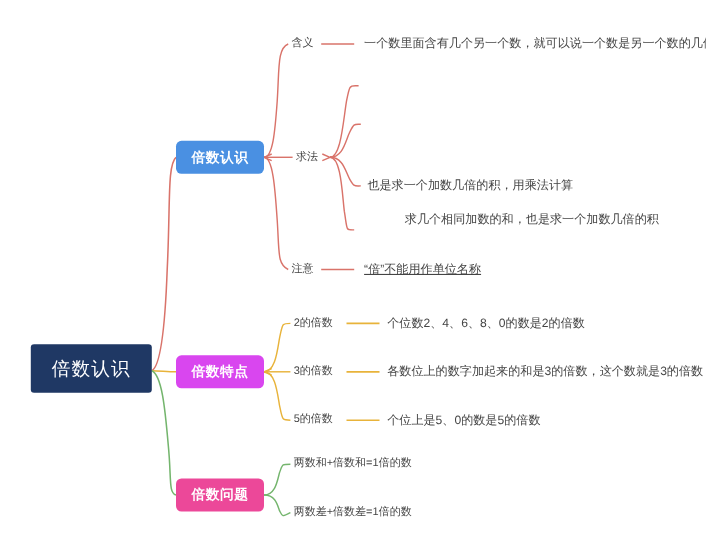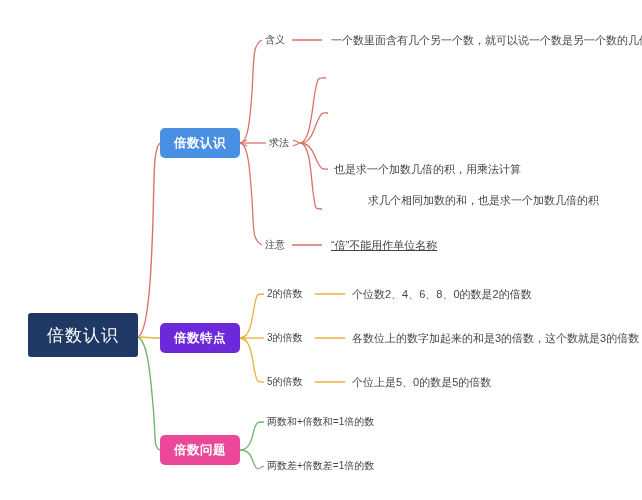--- a/index.html
+++ b/index.html
@@ -119,21 +119,21 @@
     <path d="M240,450 C250,450 252,458 254,464 C257,470 256,470 264,466" fill="none" stroke="#74b56d" stroke-width="1.3"></path>
   </svg>
 
   <div class="node root-node" style="background: rgb(31, 56, 100);">
     <span>倍数认识</span>
   </div>
 
   <div id="l1-0" class="node l1-node" style="background: rgb(74, 144, 226);">
     <span>倍数认识</span>
   </div>
-  <div id="l1-1" class="node l1-node" style="background: #6d28d9;">
+  <div id="l1-1" class="node l1-node" style="background: #d946ef;">
     <span>倍数特点</span>
   </div>
   <div id="l1-2" class="node l1-node" style="background: #ec4899;">
     <span>倍数问题</span>
   </div>
 
   <div class="node l2-node" style="left: 265px; top: 33px; color: rgb(68, 68, 68);">
     <span>含义</span>
   </div>
   <div class="node l2-node" style="left: 269px; top: 136px; color: rgb(68, 68, 68); text-align: center;">

